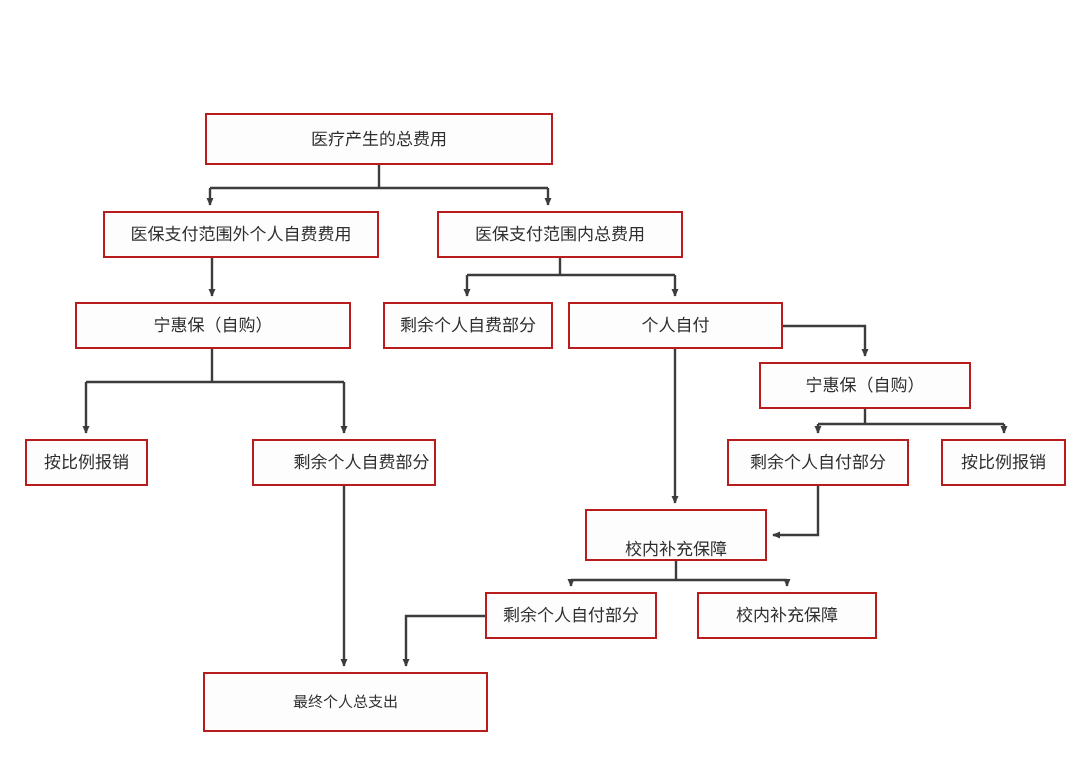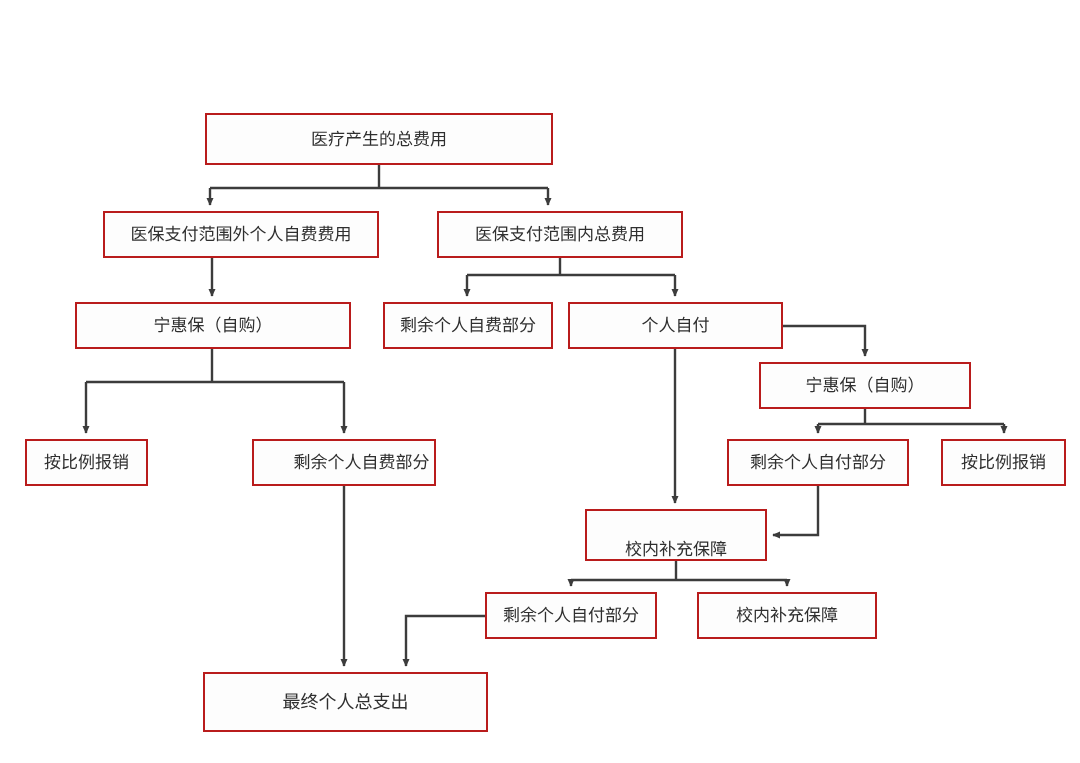--- a/index.html
+++ b/index.html
@@ -52,21 +52,21 @@
     align-items: center;
     justify-content: center;
     font-size: 17px;
     line-height: 1.2;
     color: #2f2f2f;
     text-align: center;
     white-space: nowrap;
     font-family: "DejaVu Sans", "Liberation Sans", sans-serif;
   }
   .node.big {
-    font-size: 18px;
+    font-size: 15px;
   }
 </style>
 </head>
 <body>
 
 <div id="page">
 
 
   <svg id="canvas-layer" viewBox="0 0 1080 763" width="1080" height="763" xmlns="http://www.w3.org/2000/svg">
     <defs>

